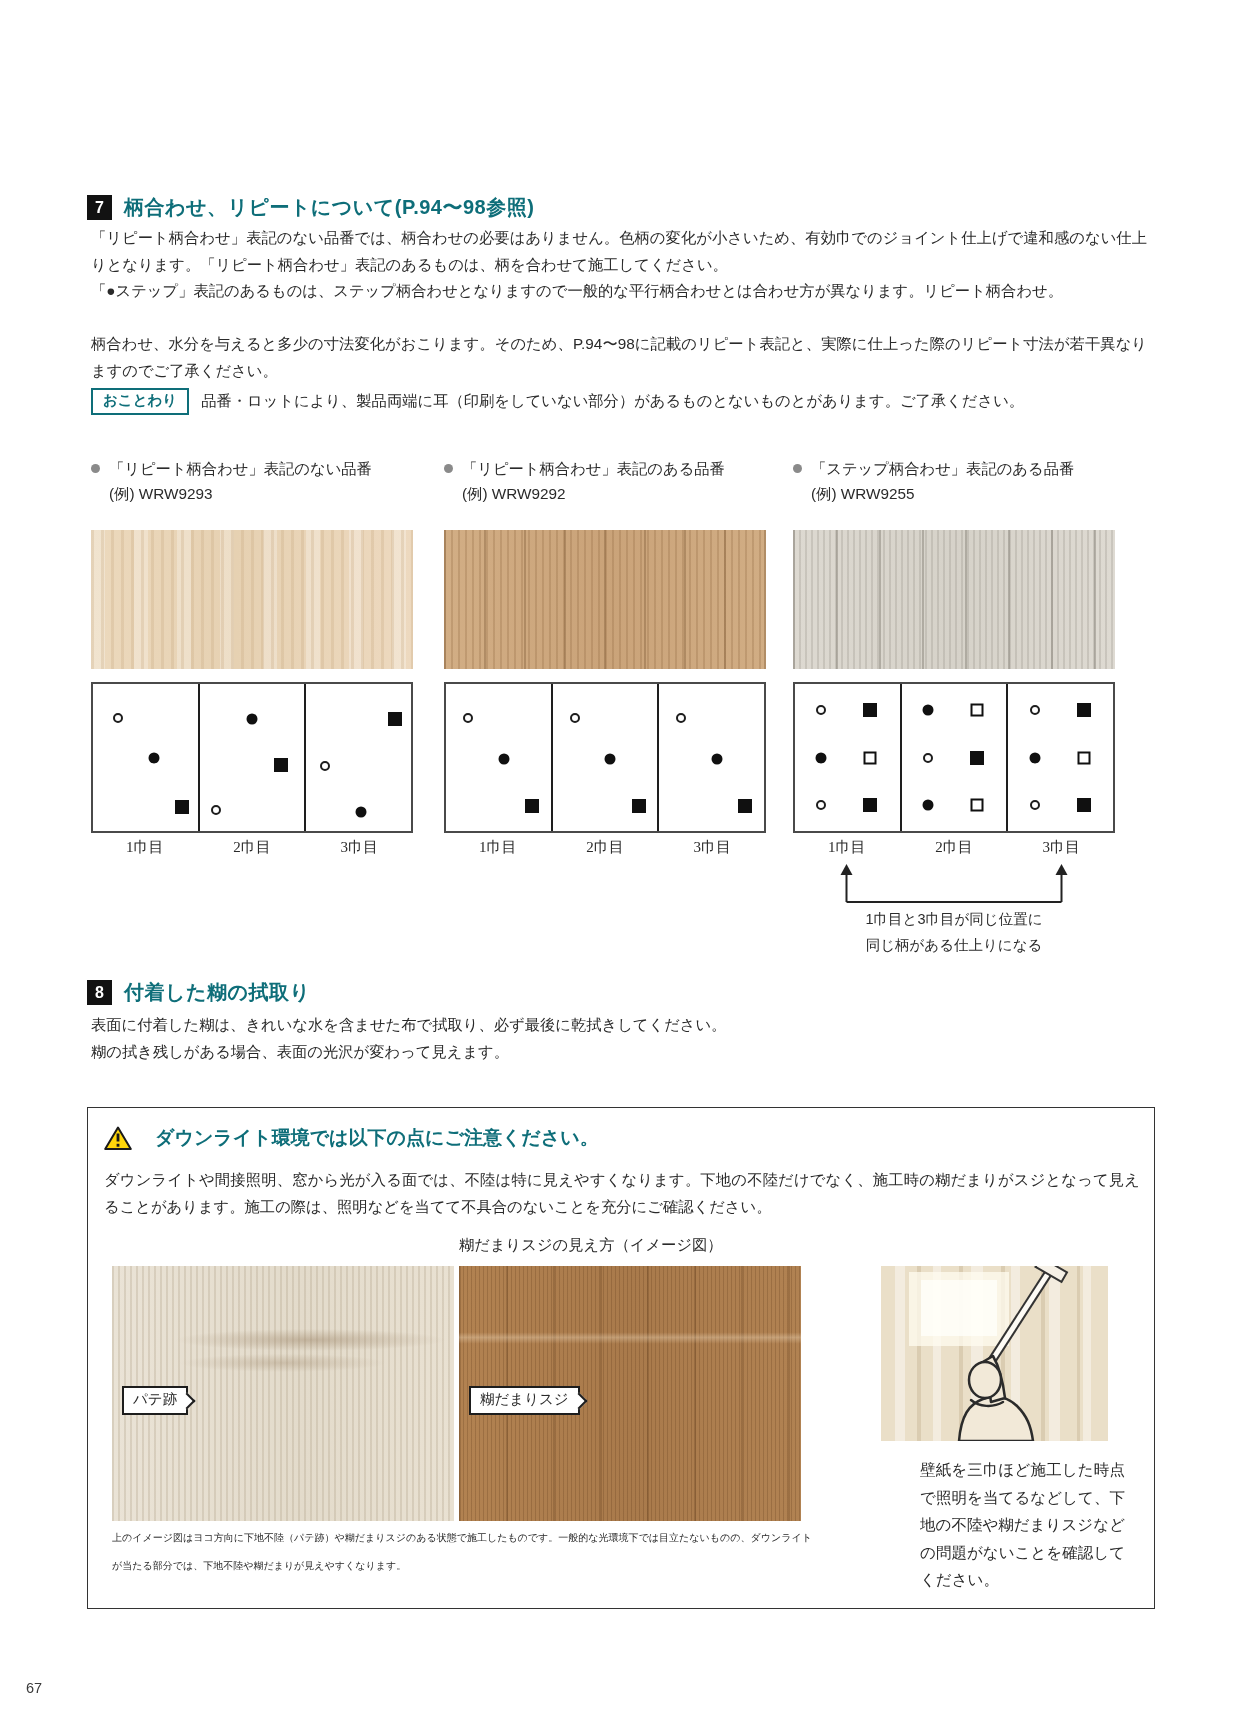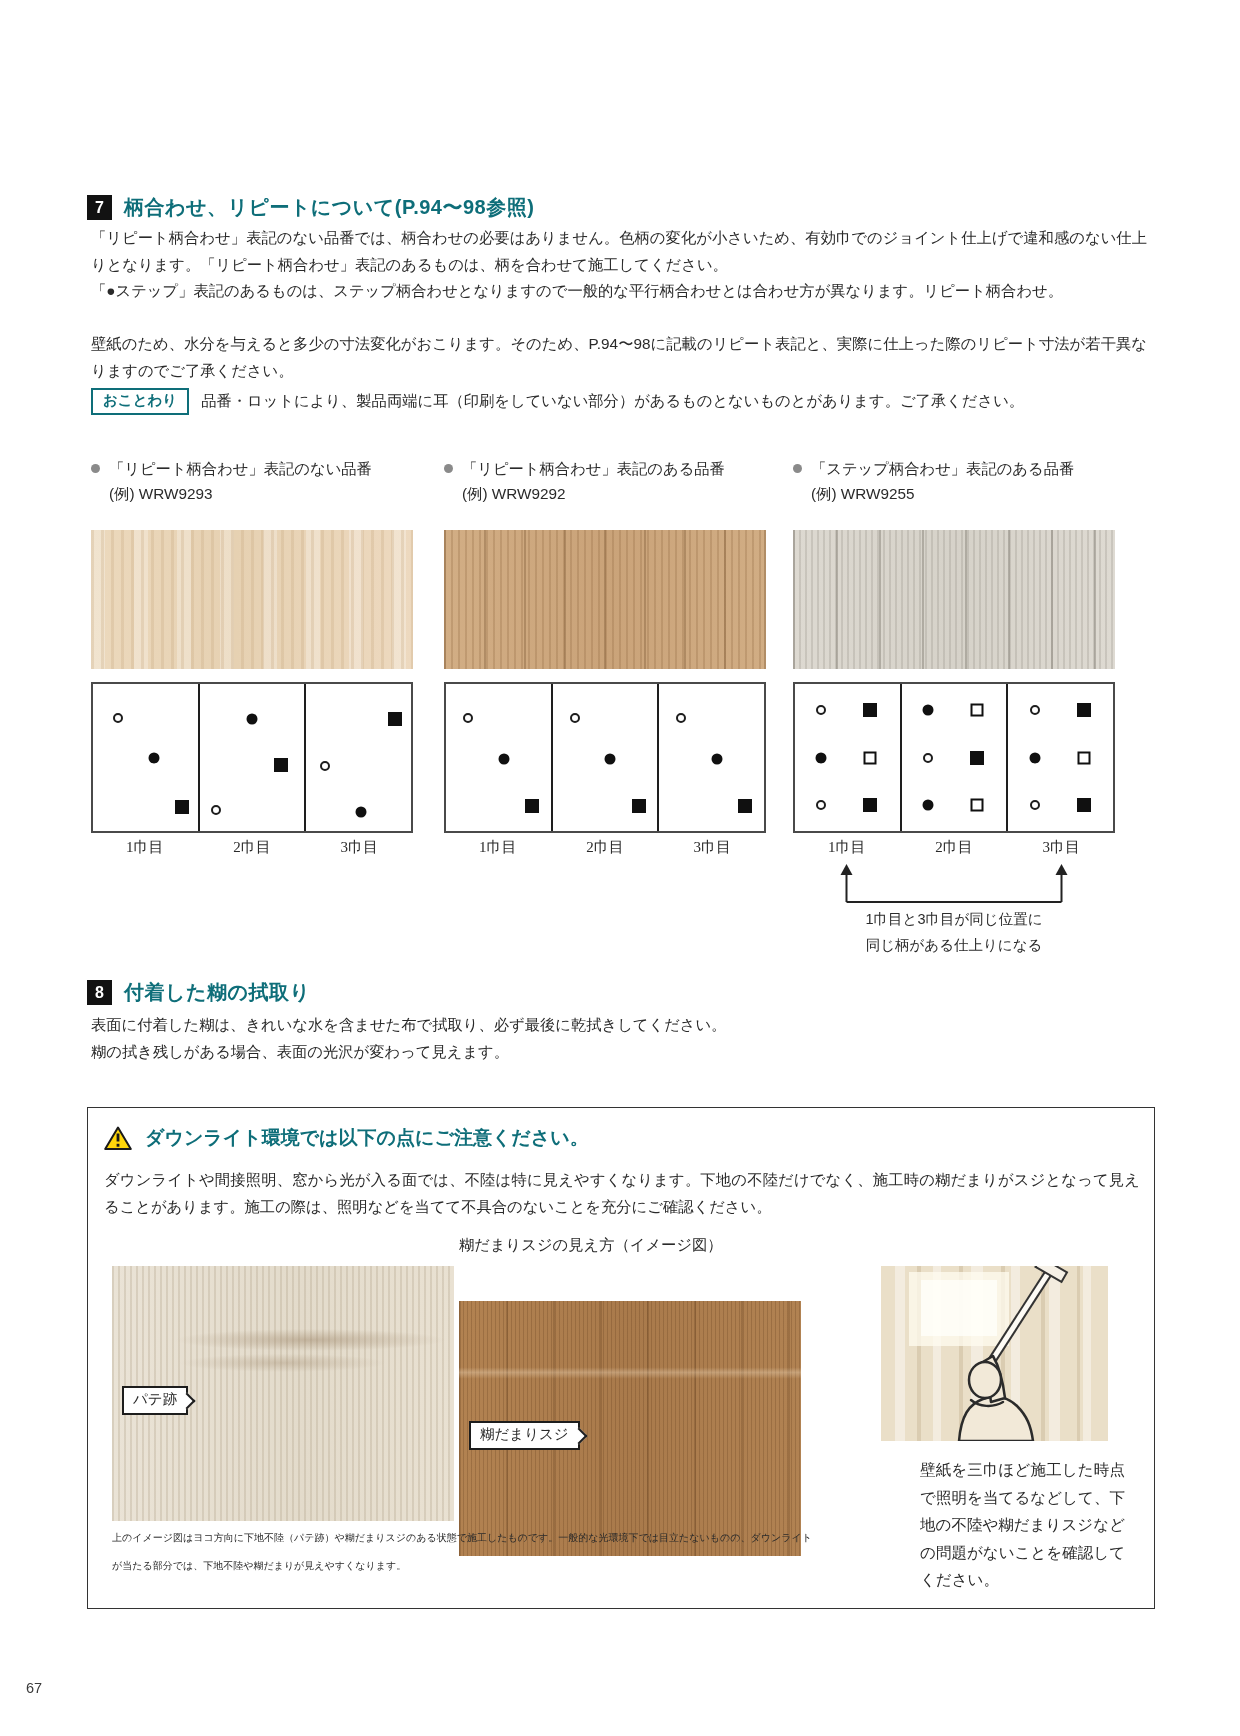--- a/index.html
+++ b/index.html
@@ -55,39 +55,39 @@
   .labels { position:absolute; left:0; top:382px; width:322px; display:flex; }
   .wlabel { flex:1; text-align:center; font-size:15px;font-family:Liberation Serif, serif; }
   .col3-arrows { position:absolute; left:0; top:408px; }
   .stepnote { position:absolute; left:0; top:450px; width:322px; text-align:center;
               font-size:14.5px; line-height:26px; }
 
   #s8text { left:91px; top:1012px; width:1056px; }
 
   .warnbox { position:absolute; left:87px; top:1107px; width:1068px; height:502px;
              border:1.5px solid #333; box-sizing:border-box; background:#fff; }
-  .warn-title-row { position:absolute; left:16px; top:17px; display:flex; align-items:center; gap:13px; }
+  .warn-title-row { position:absolute; left:16px; top:17px; display:flex; align-items:center; gap:23px; }
   .warn-title { font-size:19px; font-weight:bold; }
   .warn-body { position:absolute; left:16px; top:58px; width:1036px; font-size:15.3px;
                line-height:27px; text-align:justify; }
   .img-caption { position:absolute; font-size:15.3px; top:127px; }
   #cap1 { left:24px;margin-top:40px; } #cap2 { left:371px; }
   .wallimg { position:absolute; top:158px; width:342px; height:255px; }
   #wall1 { left:24px;
      background:
        radial-gradient(55% 6% at 58% 29%, rgba(150,125,95,.42), rgba(0,0,0,0) 72%),
        radial-gradient(42% 5% at 50% 38%, rgba(150,125,95,.30), rgba(0,0,0,0) 72%),
        repeating-linear-gradient(90deg, rgba(175,160,135,.30) 0 2px, rgba(0,0,0,0) 2px 6px),
        linear-gradient(90deg,#eae3d6,#e3dbcb 55%,#e9e1d2); }
   #wall2 { left:371px;
      background:
        linear-gradient(180deg, rgba(0,0,0,0) 0 26%, rgba(255,240,215,.30) 28%, rgba(0,0,0,0) 30.5%),
        repeating-linear-gradient(90deg, rgba(80,45,15,.22) 0 1px, rgba(0,0,0,0) 1px 4px),
        repeating-linear-gradient(90deg, rgba(60,30,5,.18) 0 2px, rgba(0,0,0,0) 2px 47px),
-       linear-gradient(90deg,#b28251,#a97a4b 50%,#b18252); margin-top: 35px; }
+       linear-gradient(90deg,#b28251,#a97a4b 50%,#b18252); }
   .figimg { position:absolute; left:793px; top:158px; width:227px; height:175px; }
 
   .callout { position:absolute; left:10px; top:120px; background:#fff; border:2px solid #1d1d1d;
              font-size:14.5px; padding:2px 9px 4px; white-space:nowrap; }
   .callout::after { content:''; position:absolute; right:-7px; top:50%;
              transform:translateY(-50%) rotate(45deg); width:10px; height:10px; background:#fff;
              border-top:2px solid #1d1d1d; border-right:2px solid #1d1d1d; }
 
   .side-text { position:absolute; left:790px; top:348px; width:205px; font-size:15.5px;
                line-height:27.5px; text-align:justify;margin-left:42px; }
@@ -103,21 +103,21 @@
 
   <div class="sec-head" id="sec7-head">
     <span class="sec-badge">7</span>
     <span class="sec-title teal">柄合わせ、リピートについて(P.94〜98参照)</span>
   </div>
 
   <div class="bodytext" id="para12">
     <span class="tline">「リピート柄合わせ」表記のない品番では、柄合わせの必要はありません。色柄の変化が小さいため、有効巾でのジョイント仕上げで違和感のない仕上りとなります。「リピート柄合わせ」表記のあるものは、柄を合わせて施工してください。</span>
     <span class="tline">「●ステップ」表記のあるものは、ステップ柄合わせとなりますので一般的な平行柄合わせとは合わせ方が異なります。リピート柄合わせ。</span>
   </div>
-  <div class="bodytext" id="para3">壁紙のため、水分を与えると多少の寸法変化がおこります。そのため、P.94〜98に記載のリピート表記と、実際に仕上った際のリピート寸法が若干異なりますのでご了承ください。</div>
+  <div class="bodytext" id="para3">柄合わせ、水分を与えると多少の寸法変化がおこります。そのため、P.94〜98に記載のリピート表記と、実際に仕上った際のリピート寸法が若干異なりますのでご了承ください。</div>
 
   <div class="notice-row">
     <span class="notice-label">おことわり</span>
     <span class="notice-text">品番・ロットにより、製品両端に耳（印刷をしていない部分）があるものとないものとがあります。ご了承ください。</span>
   </div>
 
   <div class="col" id="col1">
     <div class="col-caption">
       <span class="bullet"></span>
       <span>「リピート柄合わせ」表記のない品番</span>

